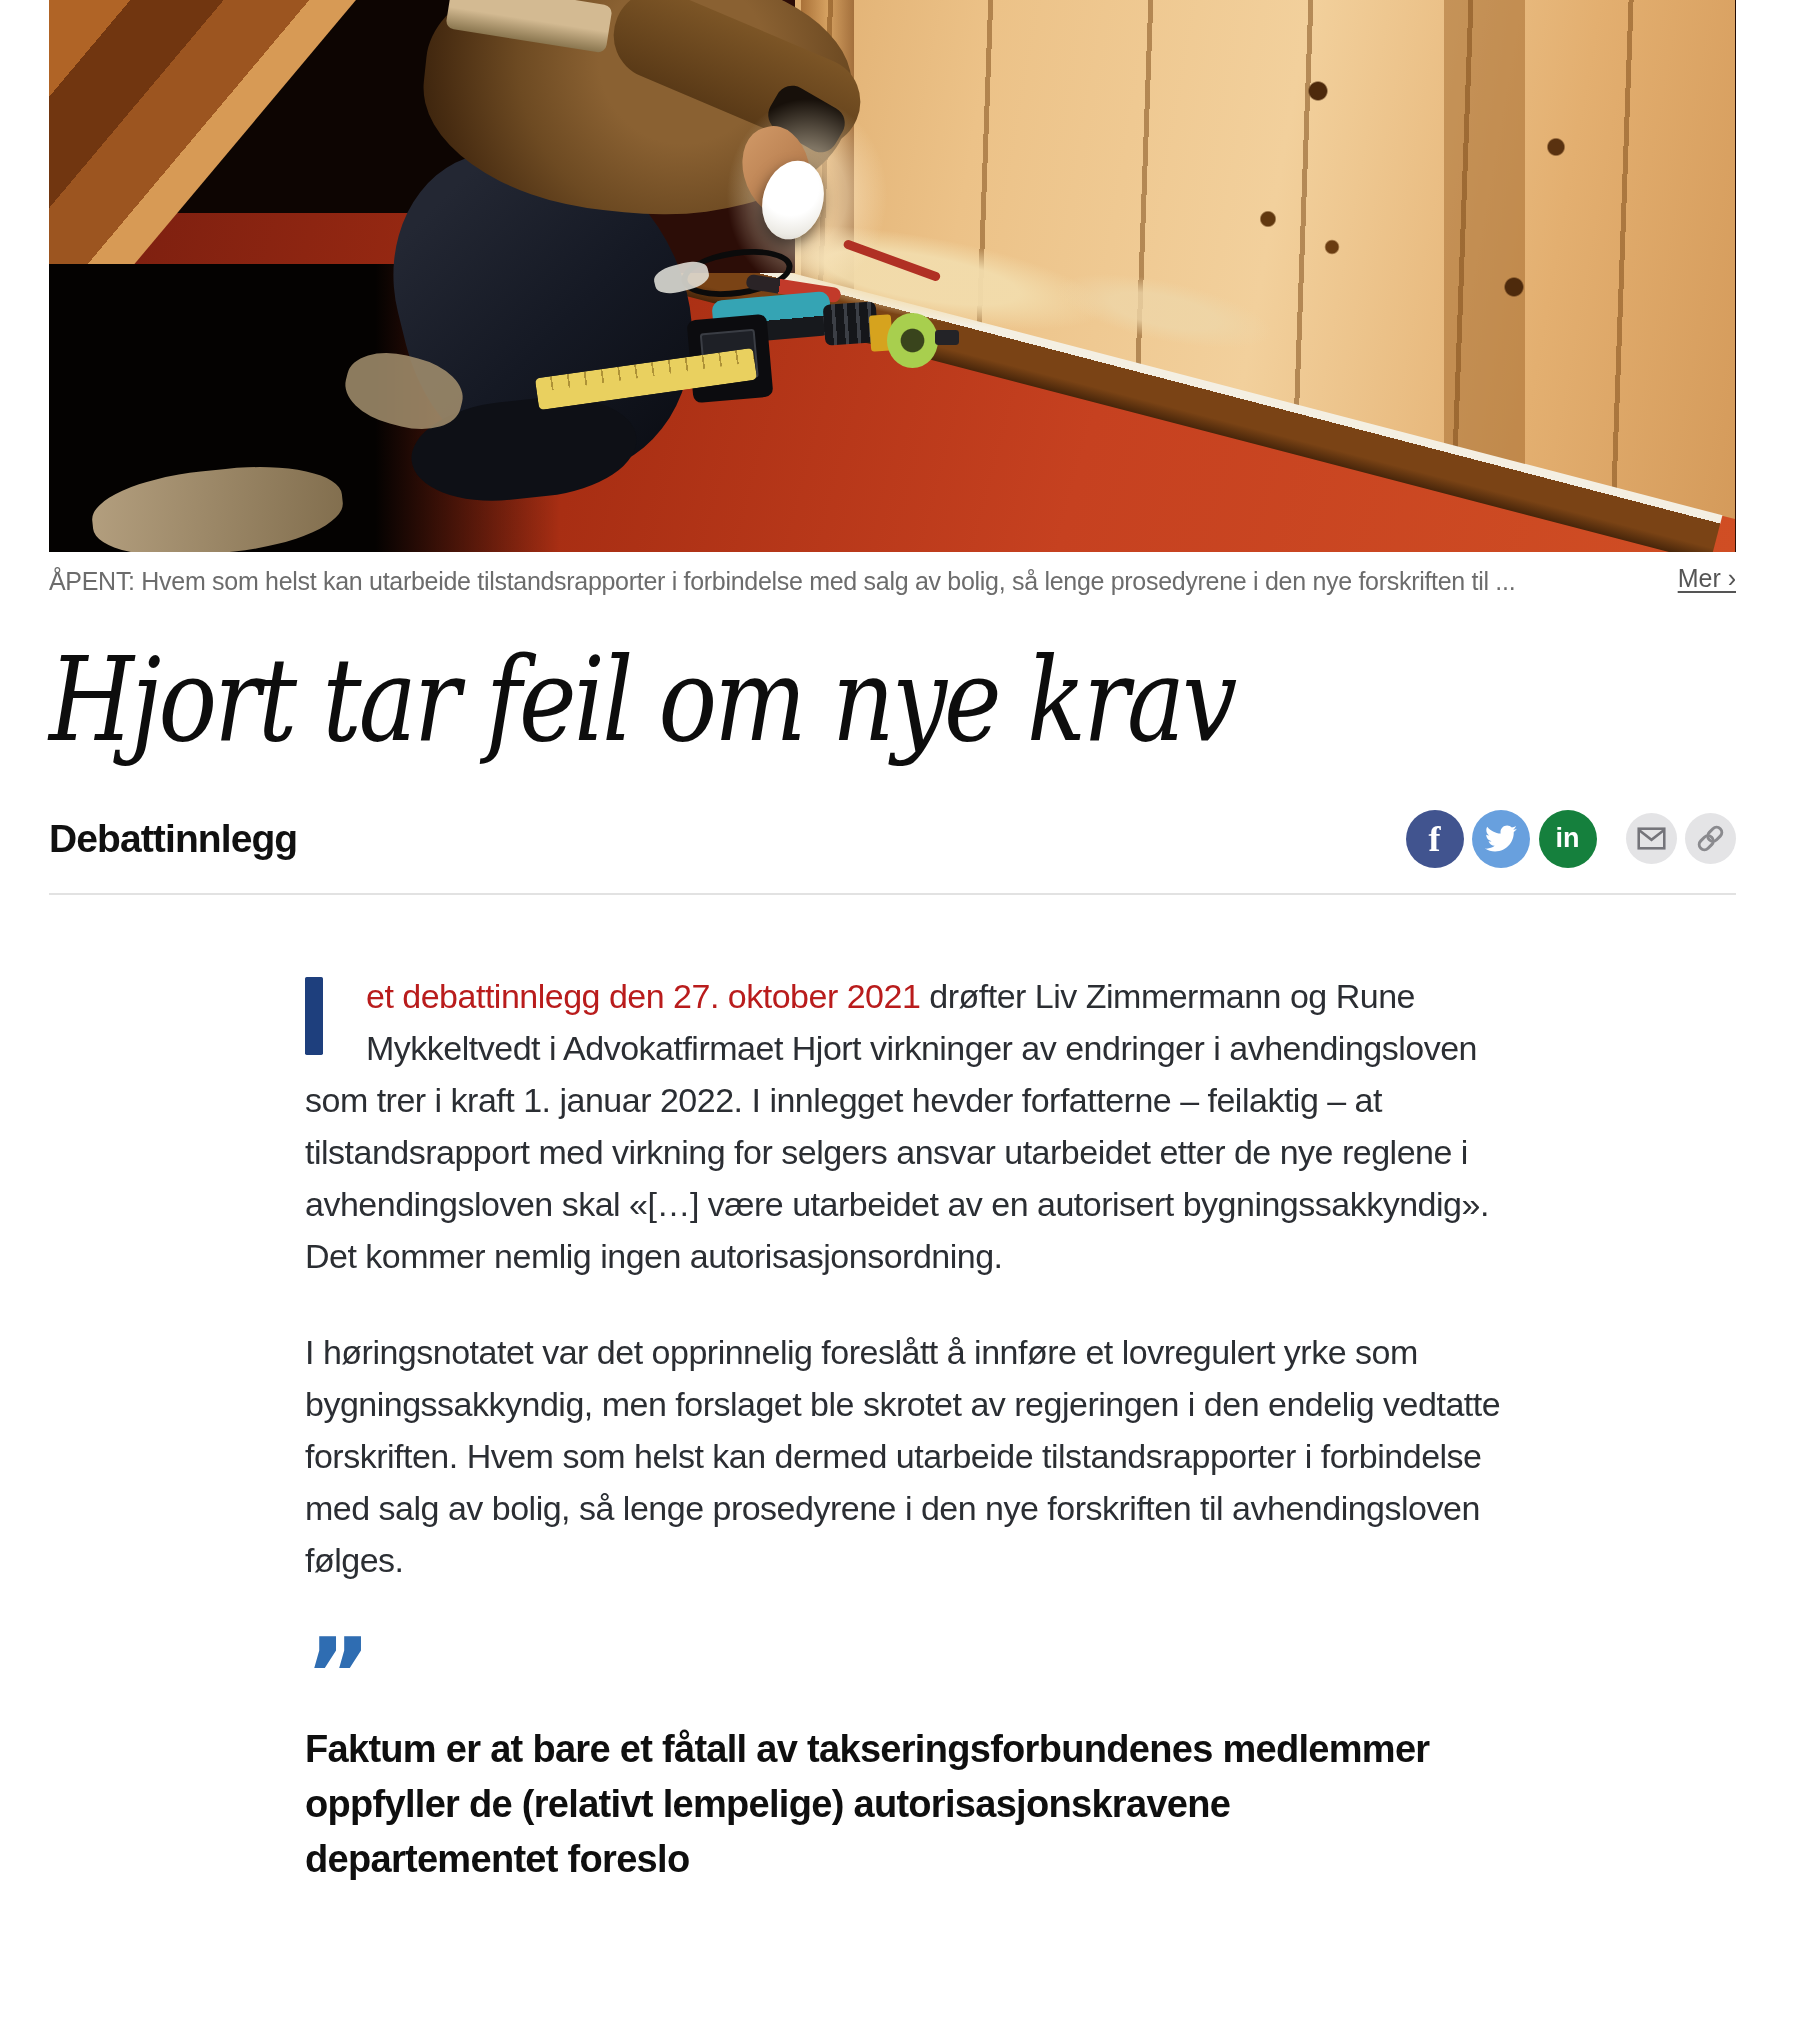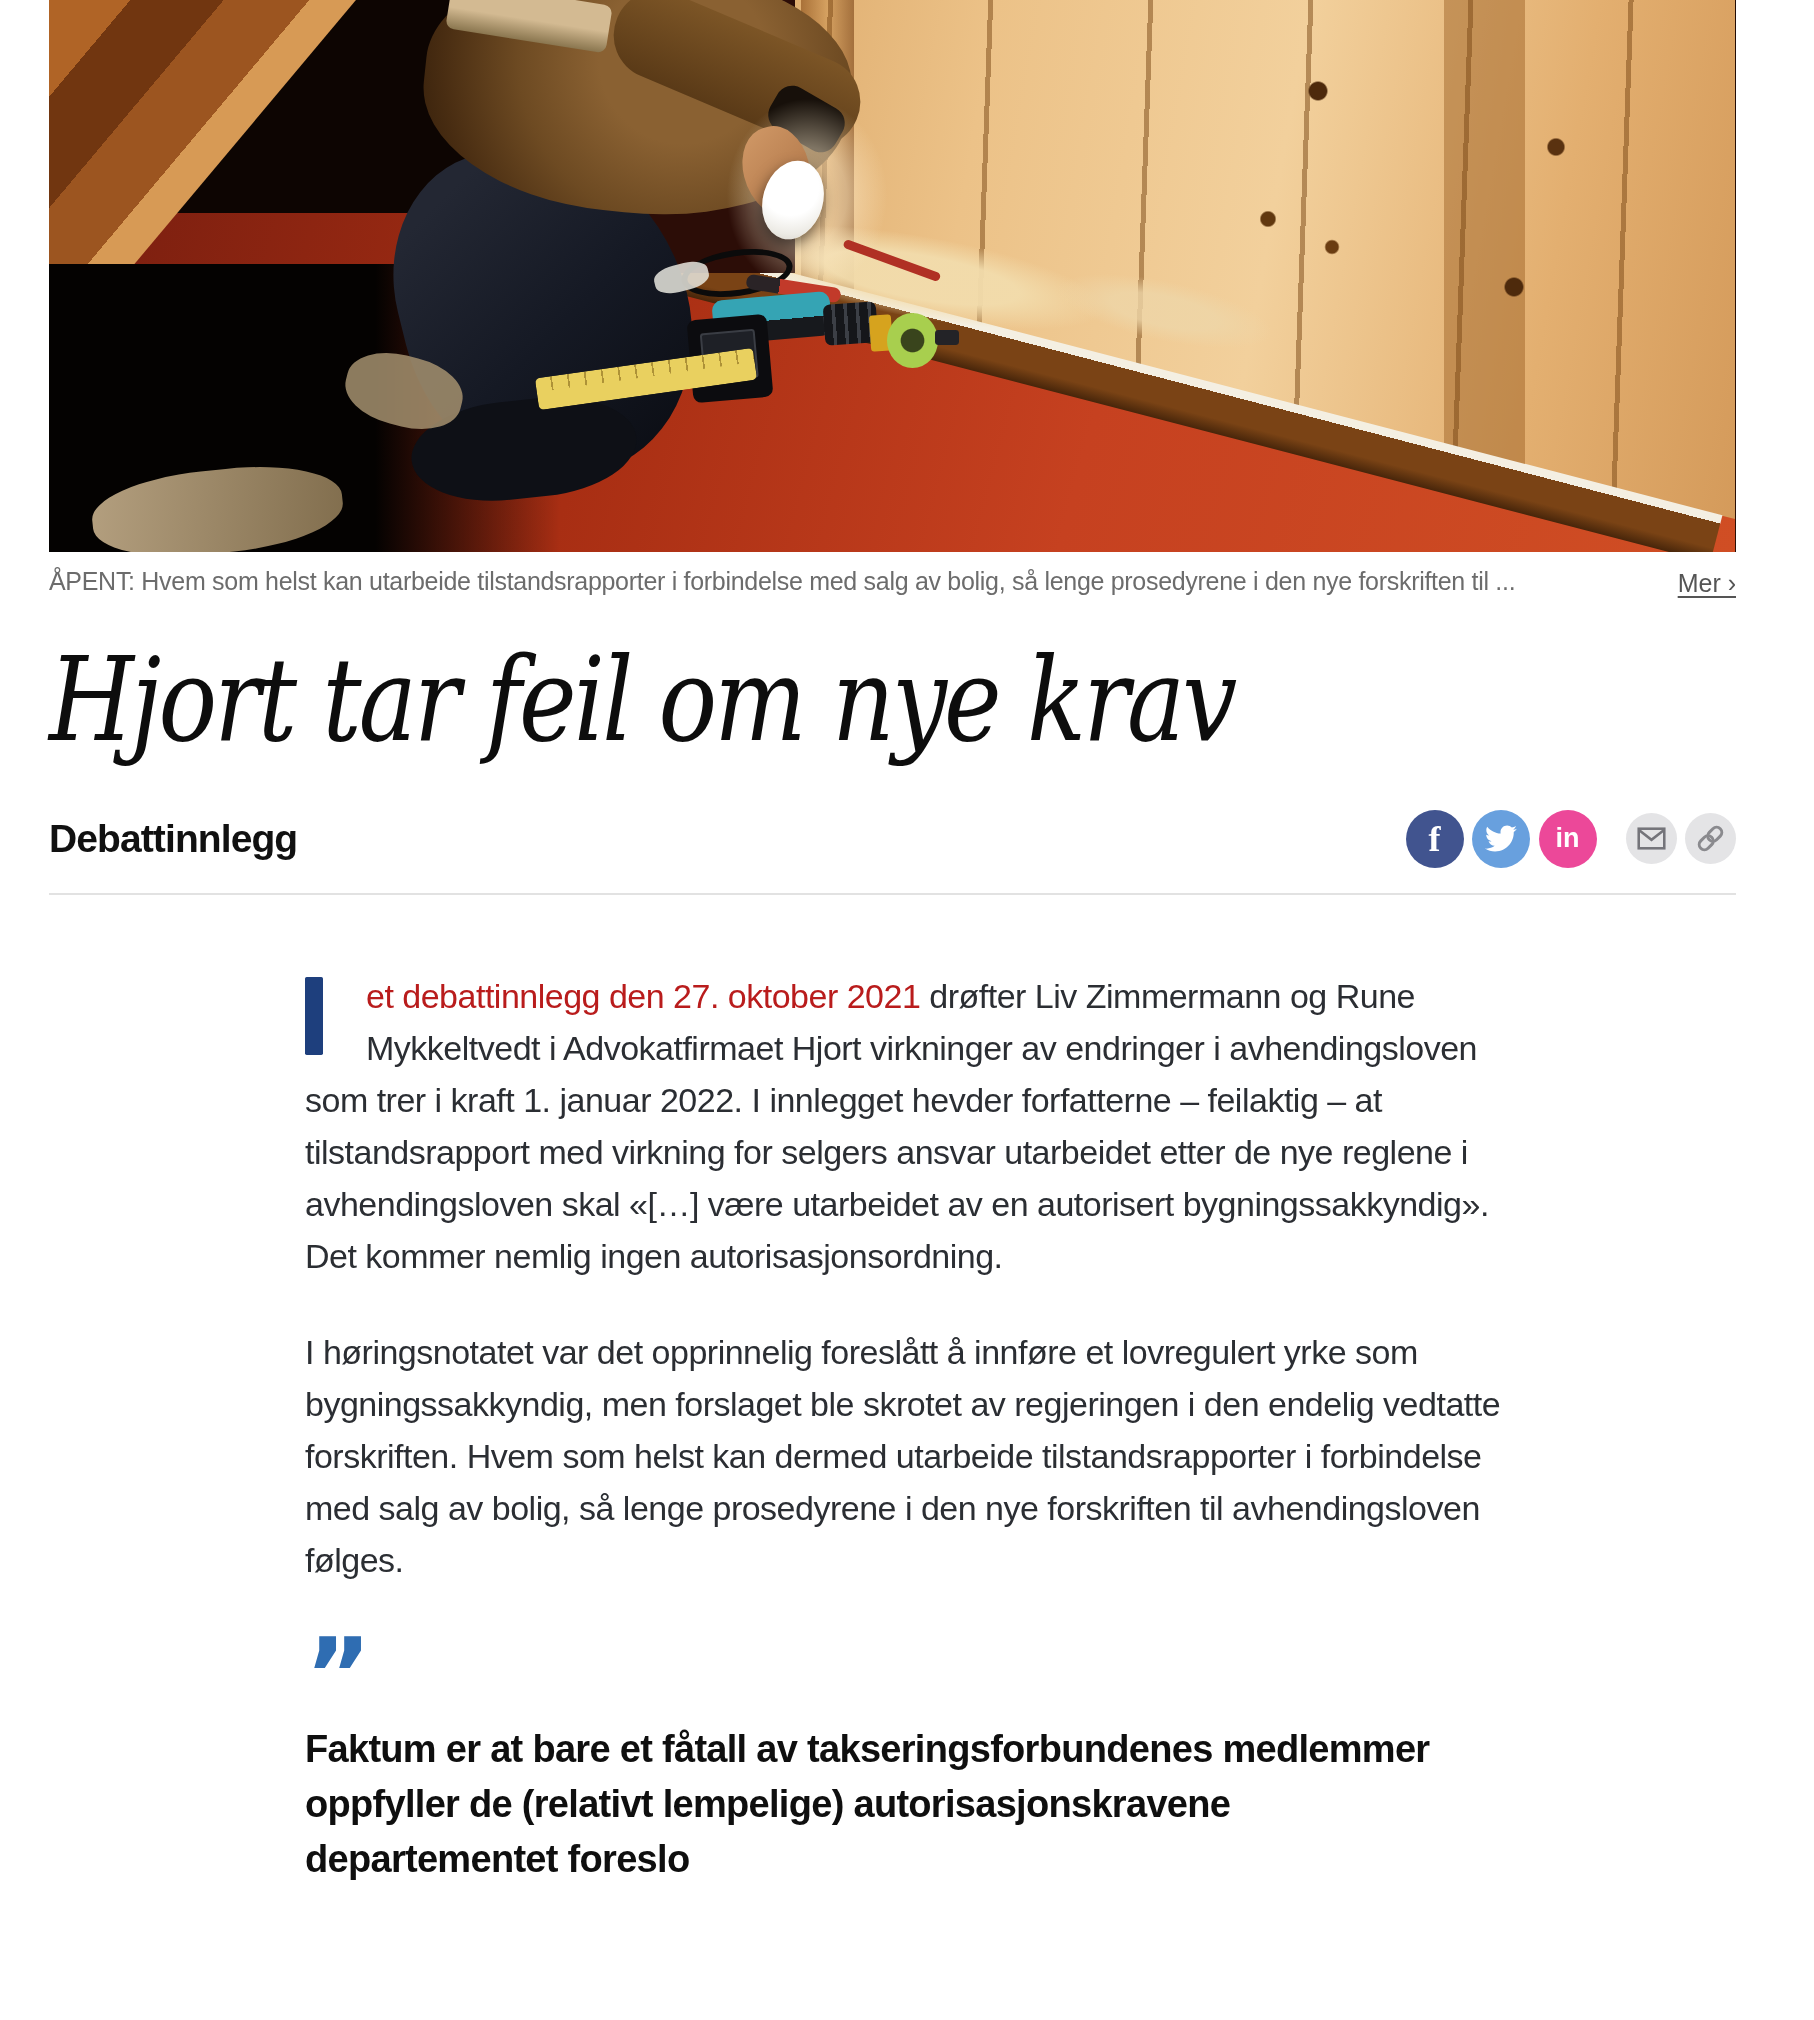--- a/index.html
+++ b/index.html
@@ -91,21 +91,21 @@
     background:radial-gradient(circle, #39441c 0 30%, #a8cf4e 33% 84%, #7fa638 100%); }
   .hx-axle { left:886px; top:330px; width:24px; height:15.3px; background:#232327; border-radius:3.4px; }
   .hx-ruler { left:487px; top:363px; width:220px; height:32px; transform:rotate(-8deg);
     border-radius:5.1px; background:#e9d05f;
     background-image:repeating-linear-gradient(90deg, rgba(0,0,0,0) 0 15.3px, rgba(125,95,22,.55) 15.3px 17px);
     background-size:100% 45%; background-repeat:no-repeat; }
   .hx-redwire { left:792px; top:256px; width:102px; height:8.5px; transform:rotate(20deg);
     border-radius:4.3px; background:#b03024; }
 
   
-  .caption-row { display:flex; align-items:flex-end; margin-top:12px; width:1687px; }
+  .caption-row { display:flex; align-items:flex-start; margin-top:12px; width:1687px; }
   .caption { flex:1; font-size:25px; line-height:34px; color:#6c6c6c; letter-spacing:-0.3px;
     white-space:nowrap; overflow:hidden; }
   .more-link { margin-left:39px; font-size:25px; color:#555; text-decoration:underline;
     text-underline-offset:4.3px; white-space:nowrap; cursor:pointer; }
 
   
   h1.title { margin-top:41px; font-family:"DejaVu Serif", serif; font-style:italic; font-weight:500;
     font-size:116px; line-height:1.05; color:#0d0d0d; white-space:nowrap; letter-spacing:-3.4px;
     transform:scaleX(.84); transform-origin:left center; width:1014px; }
   p.lead { margin-top:29px; width:1431px; font-size:36px; line-height:53px; color:#333;
@@ -113,21 +113,21 @@
 
   
   .kicker-row { margin-top:49px; width:1687px; display:flex; align-items:center;
     justify-content:space-between; }
   h2.kicker { font-size:39px; font-weight:bold; letter-spacing:-0.9px; color:#111; }
   .share { display:flex; align-items:center; }
   .share-btn { width:58px; height:58px; border-radius:50%; border:none; cursor:pointer;
     display:inline-flex; align-items:center; justify-content:center; margin-left:8.5px; padding:0; }
   .share-btn.gray { width:51px; height:51px; background:#e4e4e6; }
   .share-btn.mail { margin-left:29px; }
-  .fb { background:#41548f; } .tw { background:#68a0de; } .li { background:#ec4899; }
+  .fb { background:#41548f; } .tw { background:#68a0de; } .li { background:#15803d; }
   .fb span { color:#fff; font-size:36px; font-weight:bold; font-family:"Liberation Serif", serif; }
   .li span { color:#fff; font-size:27px; font-weight:bold; letter-spacing:0; }
   .divider { margin-top:25.6px; border:none; border-top:2.6px solid #e2e2e2; width:1687px; }
 
   
   .body-col { margin-left:256px; width:1230px; }
   .body-col p { font-size:34px; line-height:52px; letter-spacing:-0.5px; color:#2b2e33; }
   p.p1 { margin-top:75px; }
   .dropcap { float:left; width:18px; height:78px; margin:6.8px 43px 0 0; background:#1e3f7d;
     border-radius:1.7px; color:transparent; font-size:0; overflow:hidden; }

